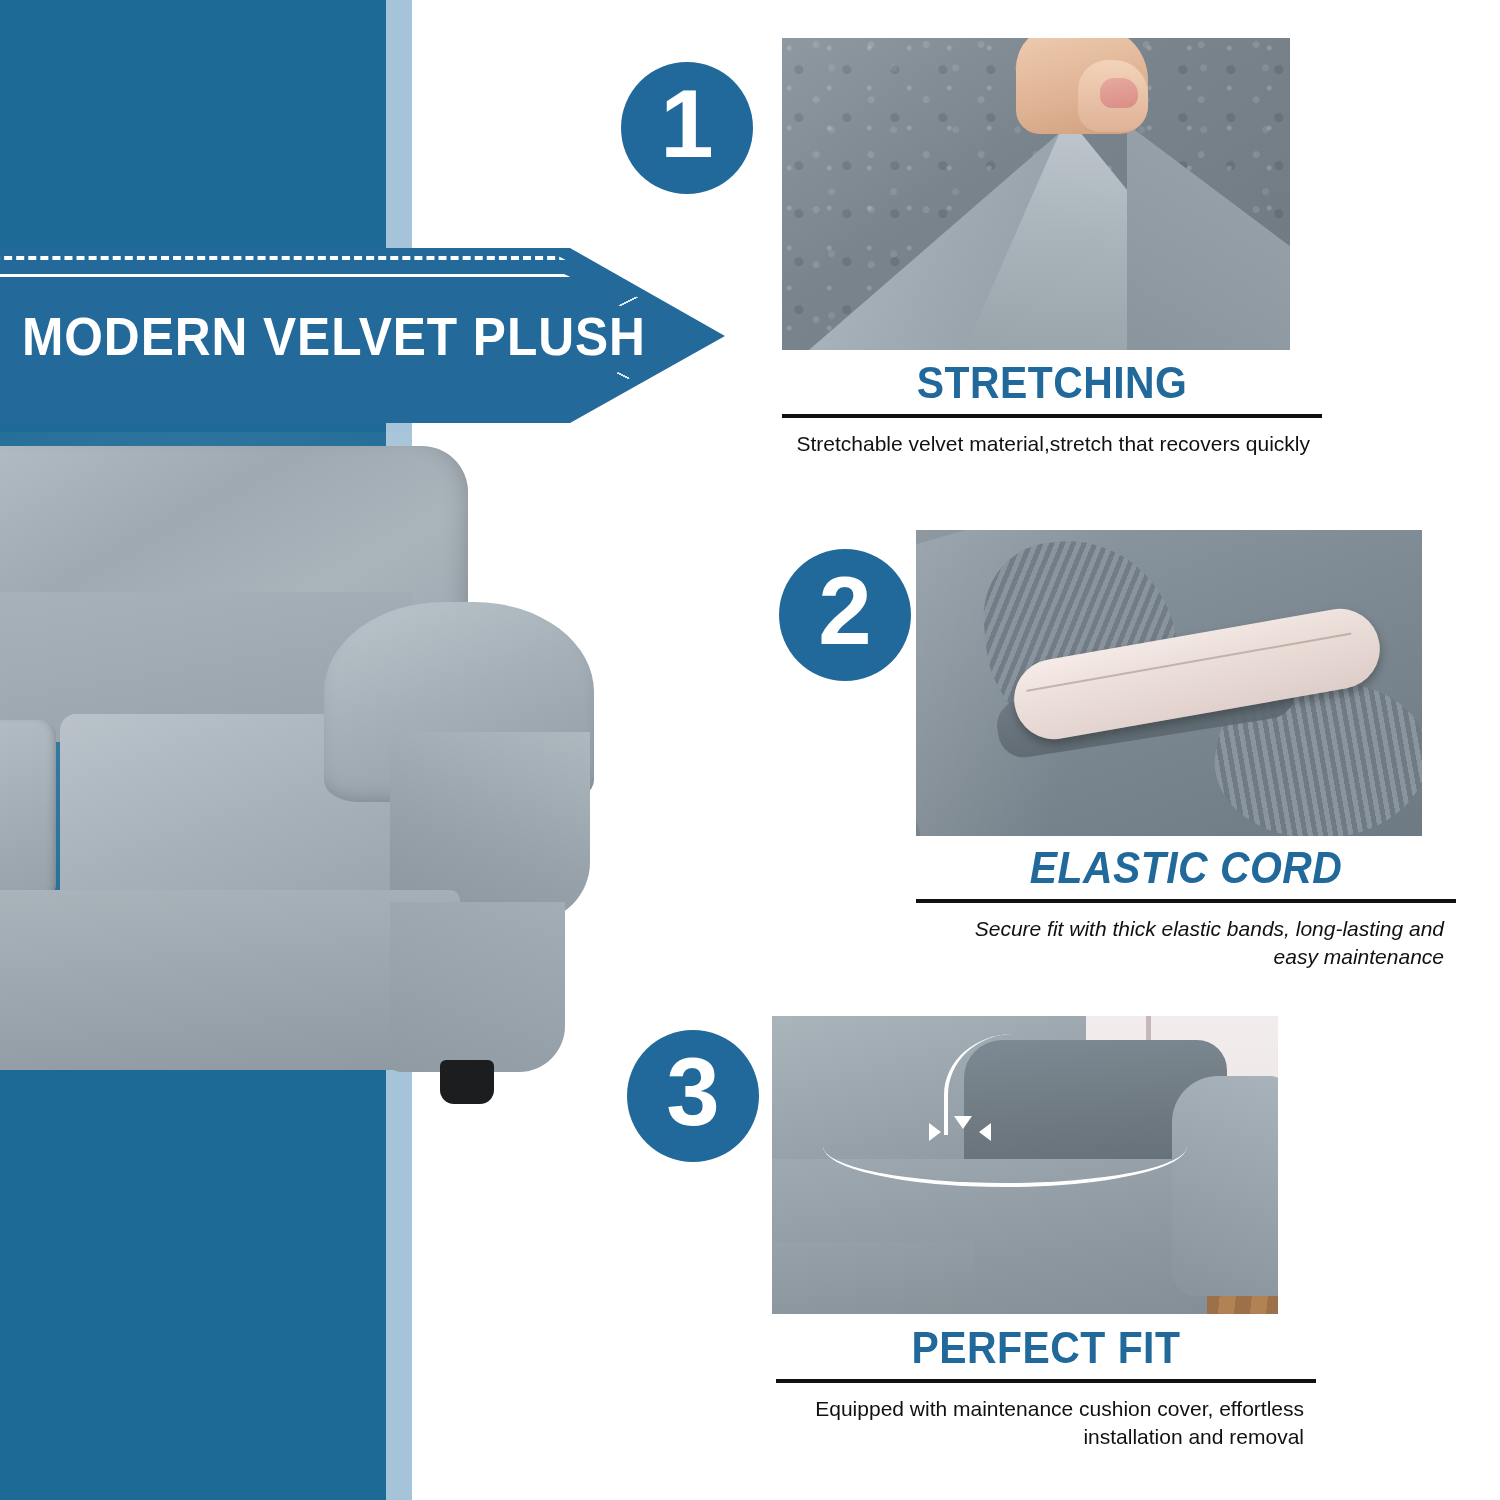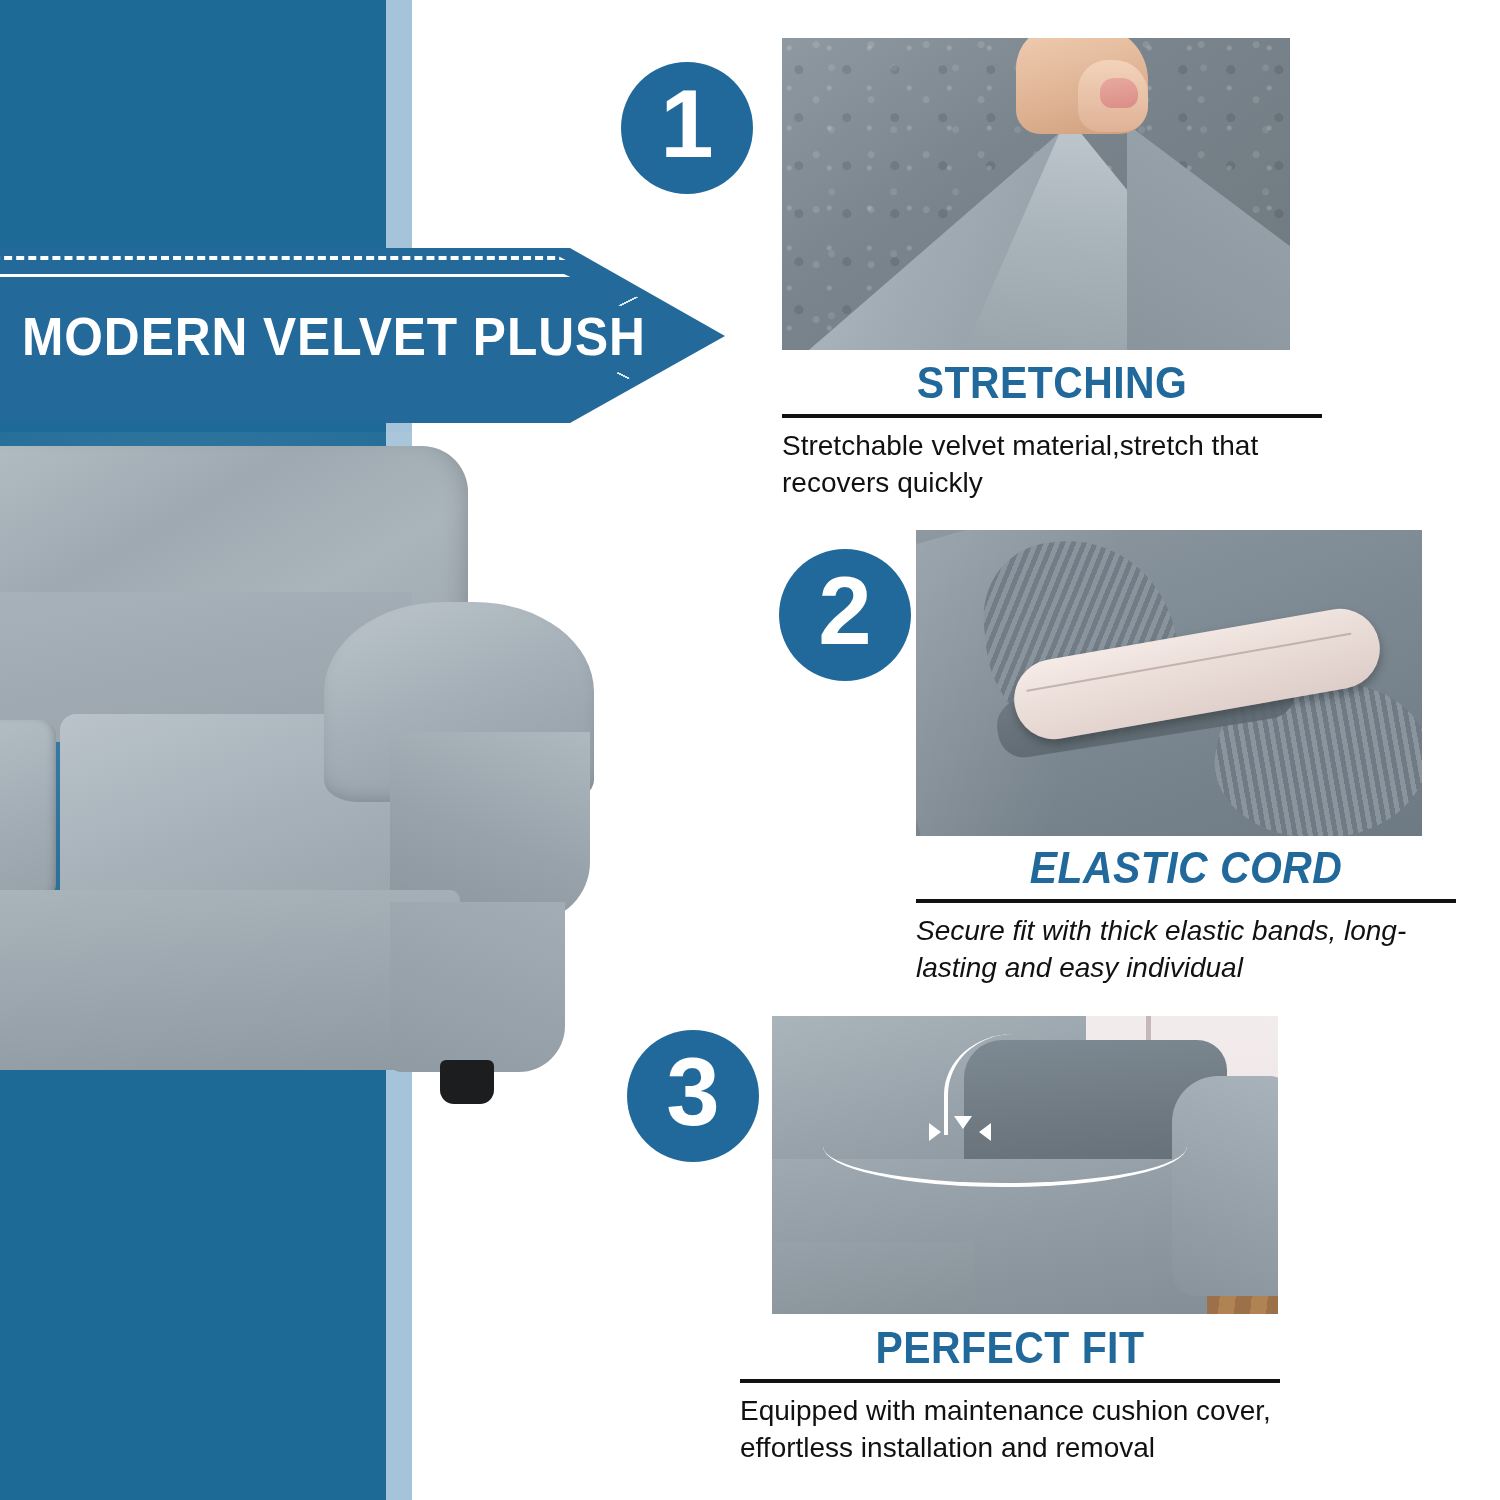--- a/index.html
+++ b/index.html
@@ -153,21 +153,21 @@
     font-size:44px;
     font-weight:bold;
     letter-spacing:.5px;
     transform:scaleX(.93);
     line-height:1.05;
   }
   .caption .rule{
     height:4px;background:#111111;margin:8px 0 10px 0;width:100%;
   }
   .caption p{
-    margin:0;color:#111111;font-size:28px;line-height:1.32;text-align:left;
+    margin:12px;color:#111111;font-size:21px;line-height:1.32;text-align:right;
   }
 
   
   .p1{left:782px;top:38px;width:508px;height:312px;}
   .p1-bg{position:absolute;inset:0;
     background:linear-gradient(145deg,#8e99a1 0%,#79848c 40%,#6d787f 100%);}
   .p1-bg:after{content:"";position:absolute;inset:0;
     background:
       radial-gradient(circle at 18% 25%, rgba(255,255,255,.22) 0 2px, transparent 3px),
       radial-gradient(circle at 62% 12%, rgba(255,255,255,.15) 0 3px, transparent 4px),
@@ -250,21 +250,21 @@
   .p3-tri.t1{left:31%;top:36%;border-left:12px solid #ffffff;
     border-top:9px solid transparent;border-bottom:9px solid transparent;}
   .p3-tri.t2{left:36%;top:33.5%;border-top:13px solid #ffffff;
     border-left:9px solid transparent;border-right:9px solid transparent;}
   .p3-tri.t3{left:41%;top:36%;border-right:12px solid #ffffff;
     border-top:9px solid transparent;border-bottom:9px solid transparent;}
 
   
   .c1{left:782px;top:360px;width:540px;}
   .c2{left:916px;top:845px;width:540px;font-style:italic;}
-  .c3{left:740px;top:1325px;width:540px;}
+  .c3{left:776px;top:1325px;width:540px;}
 </style>
 </head>
 <body>
 
 <div class="stage">
 
   <div class="left-panel"></div>
   <div class="left-strip"></div>
 
   <div class="banner-wrap">
@@ -316,21 +316,21 @@
     <div class="p2-drape"></div>
     <div class="p2-ruche"></div>
     <div class="p2-ruche2"></div>
     <div class="p2-edge"></div>
     <div class="p2-band"></div>
   </div>
 
   <div class="caption c2">
     <h2>ELASTIC CORD</h2>
     <div class="rule"></div>
-    <p>Secure fit with thick elastic bands, long-lasting and easy individual</p>
+    <p>Secure fit with thick elastic bands, long-lasting and easy maintenance</p>
   </div>
 
   <div class="num-circle" style="left:627px;top:1030px;">
     <span>3</span>
   </div>
 
   <div class="photo p3">
     <div class="p3-wall"></div>
     <div class="p3-wall-line"></div>
     <div class="p3-floor"></div>

